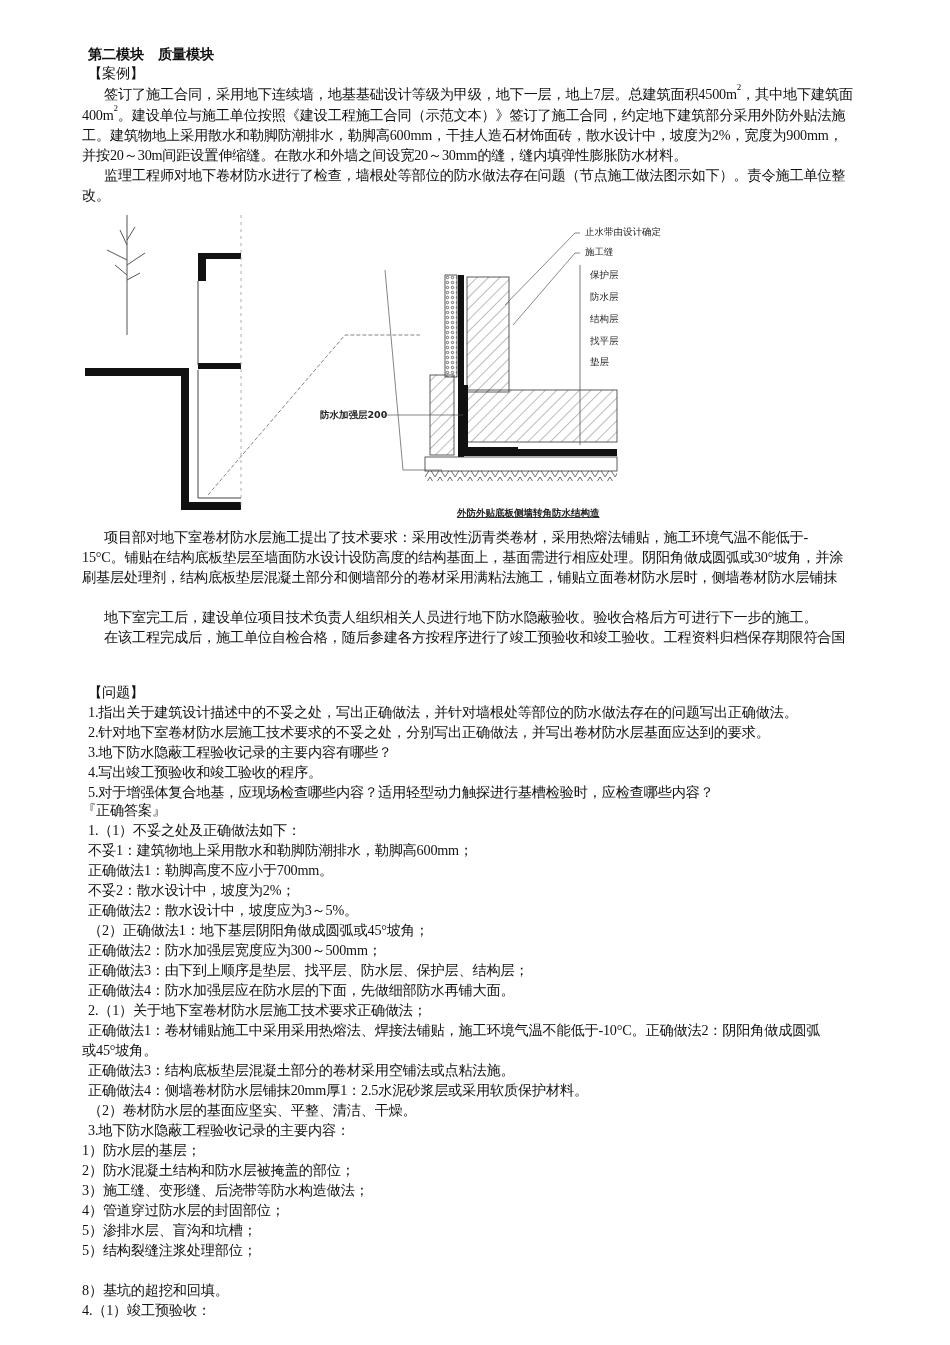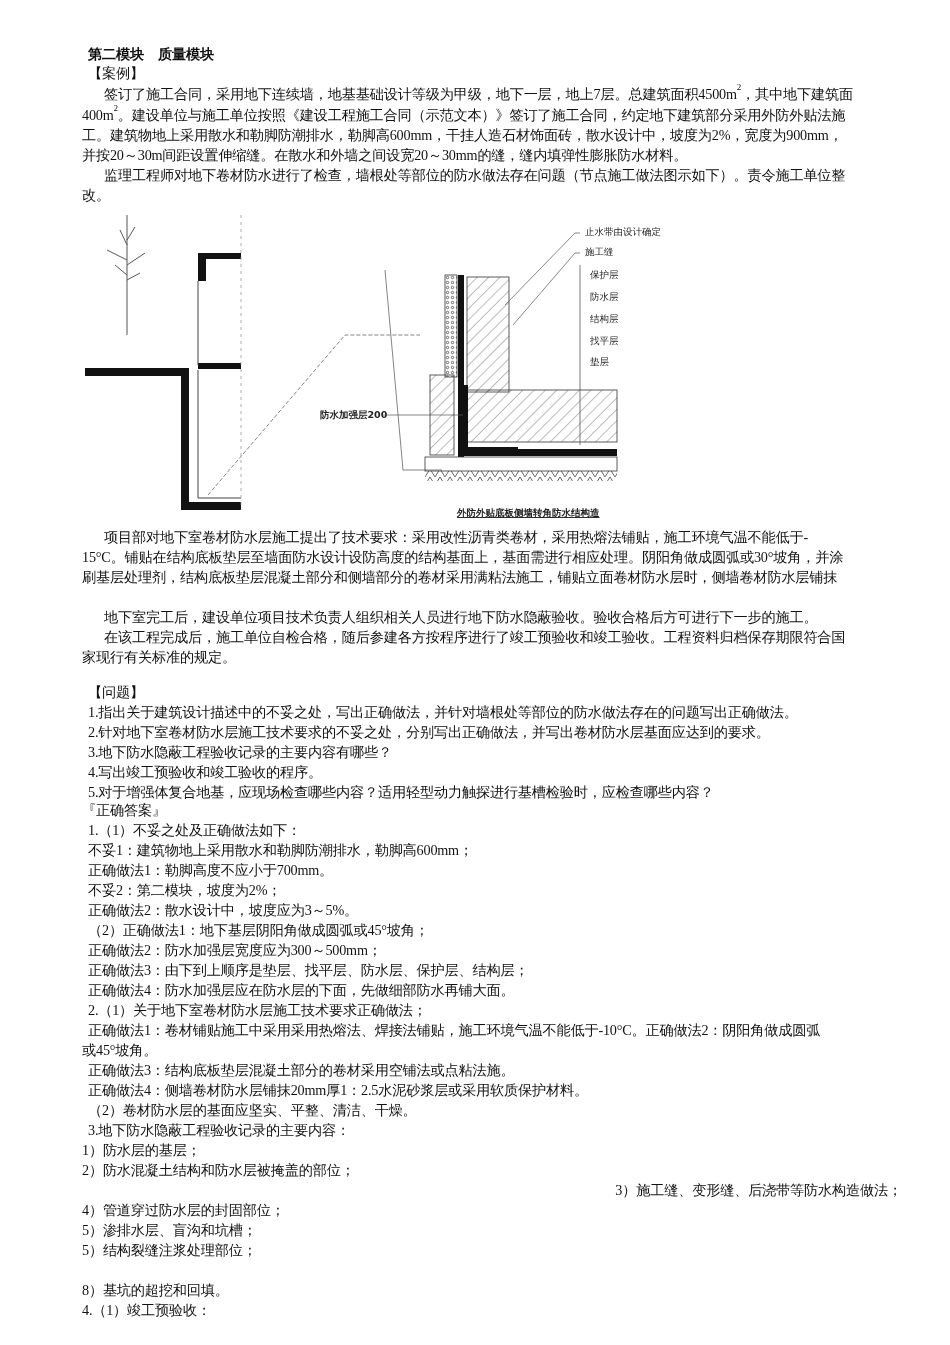--- a/index.html
+++ b/index.html
@@ -99,50 +99,49 @@
       <polyline points="495,48 490,48 428,120" fill="none" stroke="#555" stroke-width="0.7"></polyline>
       <line x1="297" y1="210" x2="378" y2="210" stroke="#555" stroke-width="0.7"></line>
     </svg>
   </div>
 
   <div class="line ind2" style="top:528px;">项目部对地下室卷材防水层施工提出了技术要求：采用改性沥青类卷材，采用热熔法铺贴，施工环境气温不能低于-</div>
   <div class="line" style="top:548px;">15°C。铺贴在结构底板垫层至墙面防水设计设防高度的结构基面上，基面需进行相应处理。阴阳角做成圆弧或30°坡角，并涂</div>
   <div class="line" style="top:568px;">刷基层处理剂，结构底板垫层混凝土部分和侧墙部分的卷材采用满粘法施工，铺贴立面卷材防水层时，侧墙卷材防水层铺抹</div>
   <div class="line ind2" style="top:608px;">地下室完工后，建设单位项目技术负责人组织相关人员进行地下防水隐蔽验收。验收合格后方可进行下一步的施工。</div>
   <div class="line ind2" style="top:628px;">在该工程完成后，施工单位自检合格，随后参建各方按程序进行了竣工预验收和竣工验收。工程资料归档保存期限符合国</div>
-  <div class="line" style="top:648px;">家现行有关标准的规定。</div>
 
   <div class="line ind" style="top:683px;">【问题】</div>
   <div class="line ind" style="top:703px;">1.指出关于建筑设计描述中的不妥之处，写出正确做法，并针对墙根处等部位的防水做法存在的问题写出正确做法。</div>
   <div class="line ind" style="top:723px;">2.针对地下室卷材防水层施工技术要求的不妥之处，分别写出正确做法，并写出卷材防水层基面应达到的要求。</div>
   <div class="line ind" style="top:743px;">3.地下防水隐蔽工程验收记录的主要内容有哪些？</div>
   <div class="line ind" style="top:763px;">4.写出竣工预验收和竣工验收的程序。</div>
   <div class="line ind" style="top:783px;">5.对于增强体复合地基，应现场检查哪些内容？适用轻型动力触探进行基槽检验时，应检查哪些内容？</div>
 
   <div class="line" style="top:801px;">『正确答案』</div>
   <div class="line ind" style="top:821px;">1.（1）不妥之处及正确做法如下：</div>
   <div class="line ind" style="top:841px;">不妥1：建筑物地上采用散水和勒脚防潮排水，勒脚高600mm；</div>
   <div class="line ind" style="top:861px;">正确做法1：勒脚高度不应小于700mm。</div>
-  <div class="line ind" style="top:881px;">不妥2：第二模块，坡度为2%；</div>
+  <div class="line ind" style="top:881px;">不妥2：散水设计中，坡度为2%；</div>
   <div class="line ind" style="top:901px;">正确做法2：散水设计中，坡度应为3～5%。</div>
   <div class="line ind" style="top:921px;">（2）正确做法1：地下基层阴阳角做成圆弧或45°坡角；</div>
   <div class="line ind" style="top:941px;">正确做法2：防水加强层宽度应为300～500mm；</div>
   <div class="line ind" style="top:961px;">正确做法3：由下到上顺序是垫层、找平层、防水层、保护层、结构层；</div>
   <div class="line ind" style="top:981px;">正确做法4：防水加强层应在防水层的下面，先做细部防水再铺大面。</div>
 
   <div class="line ind" style="top:1001px;">2.（1）关于地下室卷材防水层施工技术要求正确做法；</div>
   <div class="line ind" style="top:1021px;">正确做法1：卷材铺贴施工中采用采用热熔法、焊接法铺贴，施工环境气温不能低于-10°C。正确做法2：阴阳角做成圆弧</div>
   <div class="line" style="top:1041px;">或45°坡角。</div>
   <div class="line ind" style="top:1061px;">正确做法3：结构底板垫层混凝土部分的卷材采用空铺法或点粘法施。</div>
   <div class="line ind" style="top:1081px;">正确做法4：侧墙卷材防水层铺抹20mm厚1：2.5水泥砂浆层或采用软质保护材料。</div>
   <div class="line ind" style="top:1101px;">（2）卷材防水层的基面应坚实、平整、清洁、干燥。</div>
 
   <div class="line ind" style="top:1121px;">3.地下防水隐蔽工程验收记录的主要内容：</div>
   <div class="line" style="top:1141px;">1）防水层的基层；</div>
   <div class="line" style="top:1161px;">2）防水混凝土结构和防水层被掩盖的部位；</div>
-  <div class="line" style="top:1181px;text-align:right;">3）施工缝、变形缝、后浇带等防水构造做法；</div>
+  <div class="line" style="top:1181px;">3）施工缝、变形缝、后浇带等防水构造做法；</div>
   <div class="line" style="top:1201px;">4）管道穿过防水层的封固部位；</div>
   <div class="line" style="top:1221px;">5）渗排水层、盲沟和坑槽；</div>
   <div class="line" style="top:1241px;">5）结构裂缝注浆处理部位；</div>
   <div class="line" style="top:1281px;">8）基坑的超挖和回填。</div>
   <div class="line" style="top:1301px;">4.（1）竣工预验收：</div>
 
 </div>
 
 </body></html>

